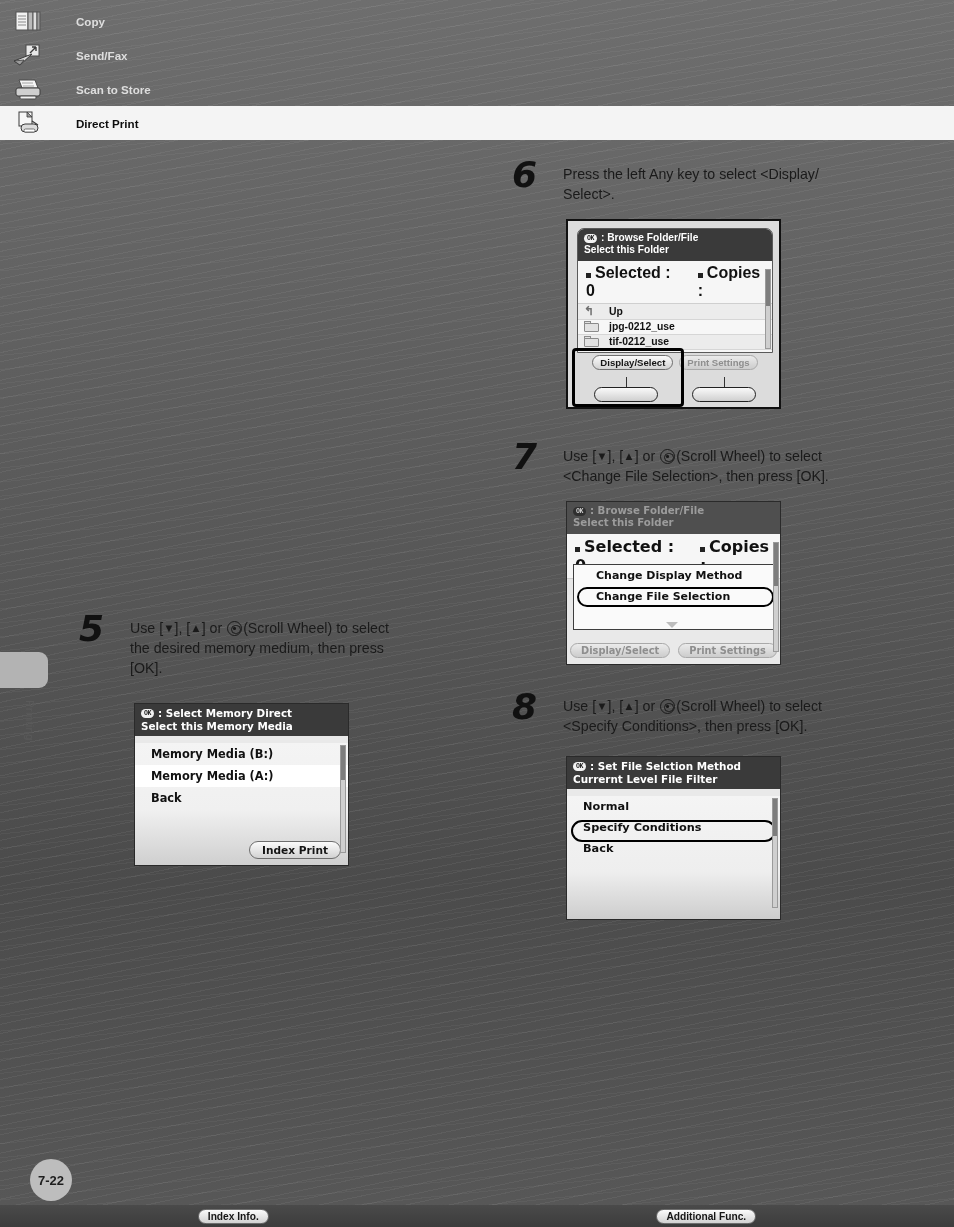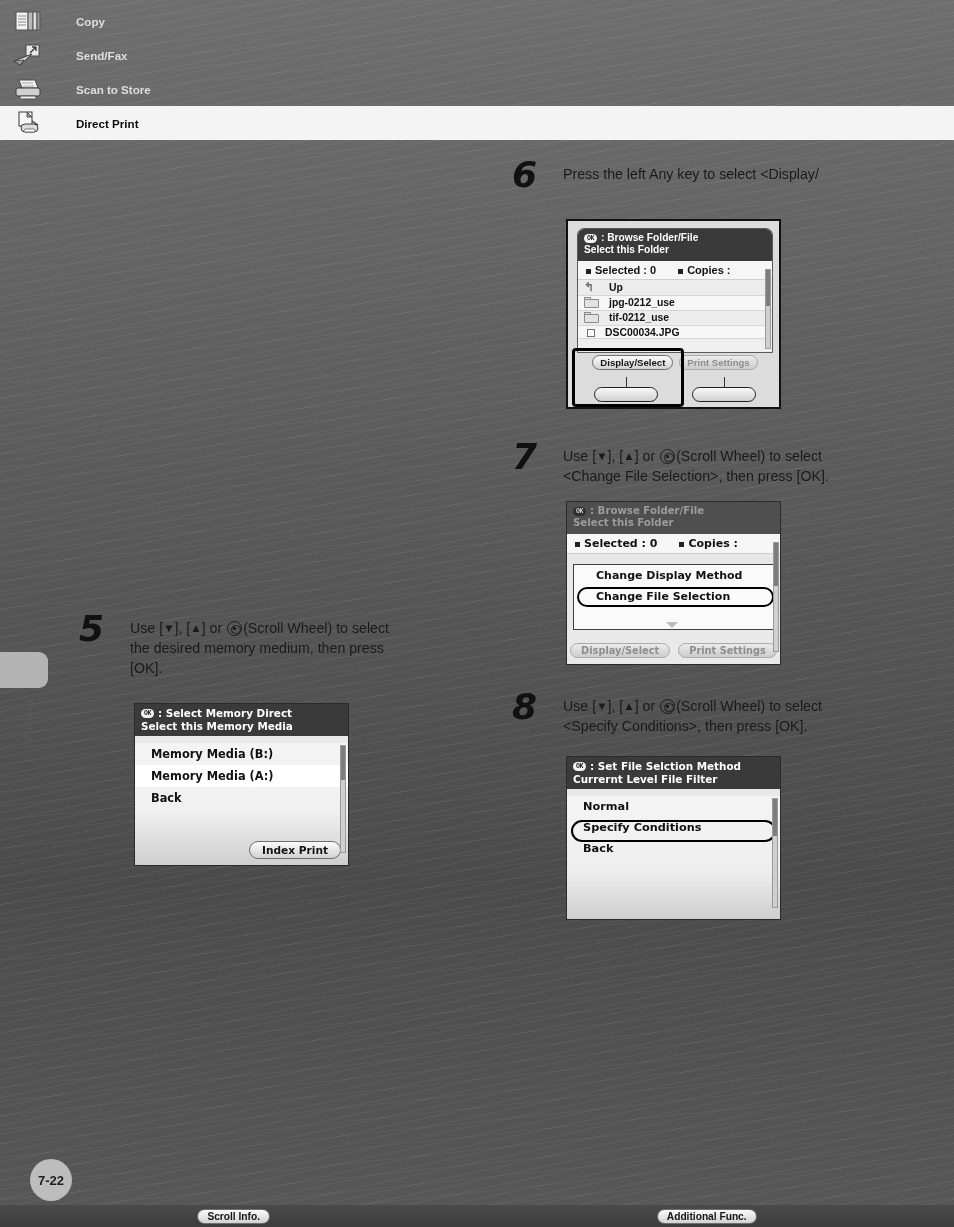--- a/index.html
+++ b/index.html
@@ -164,21 +164,21 @@
   #panel6 .screen {
     position:absolute; left:9px; top:7px; width:196px; height:125px;
     border:1px solid #5a5a5a; border-radius:7px 7px 0 0; overflow:hidden;
     background:#efefef;
   }
   .browse-head { background:#3a3a3a; color:#fff; padding:3px 6px 4px 6px; line-height:1.22; }
   .browse-head .l1 { font-size:10.2px; font-weight:bold; display:flex; align-items:center; gap:4px; }
   .browse-head .l2 { font-size:10.2px; font-weight:bold; }
   .browse-stat {
     display:flex; gap:22px; align-items:flex-start;
-    font-size:11px; font-weight:bold; color:#111;
+    font-size:16px; font-weight:bold; color:#111;
     background:#f6f6f6; padding:3px 8px; border-bottom:1px solid #cfcfcf;
   }
   .browse-stat .sq { display:inline-block; width:5px; height:5px; background:#222; margin-right:4px; }
   .frow {
     display:flex; align-items:center; gap:10px;
     font-size:10.4px; font-weight:bold; color:#111;
     padding:1.5px 6px; border-bottom:1px solid #d6d6d6;
   }
   .frow.odd { background:#ececec; }
   .frow.even{ background:#f7f7f7; }
@@ -378,21 +378,21 @@
         <path d="M15 2 L20 7 L15 7 Z" fill="#9b9b9b" stroke="#3a3a3a" stroke-width="0.8"></path>
         <rect x="9" y="14" width="17" height="8" rx="4" fill="#dcdcdc" stroke="#3a3a3a"></rect>
         <path d="M20 11 L26 15" stroke="#3a3a3a" stroke-width="1.2" fill="none"></path>
         <rect x="12" y="19" width="11" height="3" rx="1.5" fill="#fff" stroke="#555" stroke-width="0.8"></rect>
       </svg>
     </span>
     <span class="mlabel">Direct Print</span>
   </div>
 
   <div class="btnbar">
-    <span class="pillbtn">Scroll Info.</span>
+    <span class="pillbtn">Index Info.</span>
     <span class="pillbtn">Additional Func.</span>
   </div>
 </div>
 
 <div class="step" style="left:72px; top:612px; width:400px;">
   <div class="num">5</div>
   <div class="body">
     <div class="ln">
       <span>Use [</span><span class="tri">▼</span><span>], [</span><span class="tri">▲</span><span>] or</span>
       <span class="wheel"></span><span>(Scroll Wheel) to select</span>
@@ -420,20 +420,21 @@
   </div>
   <div class="lcd-scroll" style="top:41px; height:108px;">
     <div class="thumb" style="height:32%;"></div>
   </div>
 </div>
 
 <div class="step" style="left:505px; top:158px; width:420px;">
   <div class="num">6</div>
   <div class="body">
     <div class="ln">Press the left Any key to select &lt;Display/</div>
+    <div class="ln">Select&gt;.</div>
   </div>
 </div>
 
 <div id="panel6">
   <div class="screen">
     <div class="browse-head">
       <div class="l1">
         <span class="ok-badge">OK</span>
         <span>: Browse Folder/File</span>
       </div>

